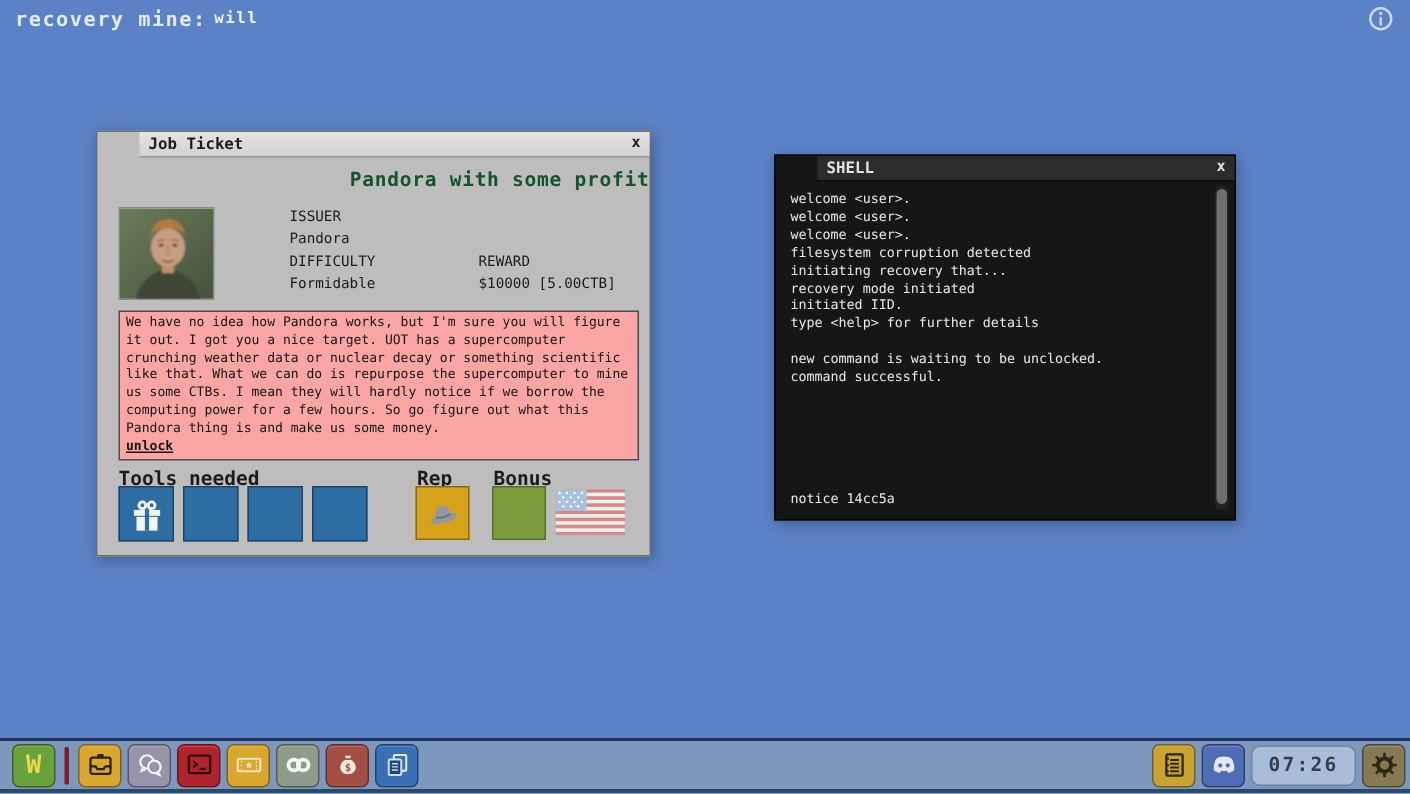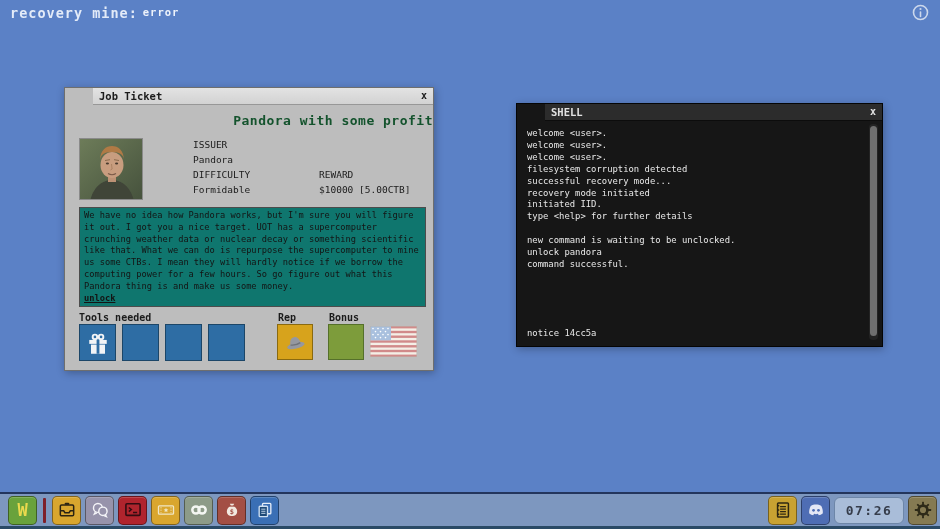--- a/index.html
+++ b/index.html
@@ -18,31 +18,31 @@
   .window { position:absolute; box-shadow:1px 2px 8px rgba(0,0,0,.28);padding-left:28px; }
   .titlebar { height:17px; display:flex; align-items:center; padding:0 6px; font-size:10.5px; font-weight:bold; }
   .titlebar .close { margin-left:auto; font-size:10px; font-weight:bold; line-height:10px; cursor:pointer; }
 
   
   #job-ticket { left:64px; top:87px; width:370px; height:284px; background:#bdbdbd; border:1px solid #6e6e6e; }
   #job-ticket .titlebar { background:linear-gradient(#e3e3e3,#d2d2d2); border-bottom:1px solid #979797; color:#1c1c1c; }
   .jt-heading { position:absolute; left:0; top:25px; width:100%; text-align:right; font-size:13px; font-weight:bold; color:#14532d; letter-spacing:.5px; }
   .jt-photo { position:absolute; left:14px; top:50px; width:64px; height:62px; border:1px solid #8a8a8a; overflow:hidden; }
   .jt-field { position:absolute; font-size:9.5px; color:#1b1b1b; line-height:10px;margin-left:40px; }
-  .jt-desc { position:absolute; left:14px; top:119px; width:347px; height:100px; background:#0f766e; border:1px solid #4c4c4c; padding:2px 4px; font-size:8.7px; line-height:11.8px; color:#141414; }
+  .jt-desc { position:absolute; left:14px; top:119px; width:347px; height:100px; background:#fca5a5; border:1px solid #4c4c4c; padding:2px 4px; font-size:8.7px; line-height:11.8px; color:#141414; }
   .jt-desc .unlock { font-weight:bold; text-decoration:underline; cursor:pointer; display:inline-block; }
-  .jt-label { position:absolute; font-size:10px; font-weight:600; color:#1b1b1b; }
+  .jt-label { position:absolute; font-size:13px; font-weight:600; color:#1b1b1b; }
   .slot { position:absolute; width:37px; height:37px; background:#2e6da4; border:1px solid #1c4668; display:flex; align-items:center; justify-content:center; cursor:pointer; }
   .slot-sm { position:absolute; width:36px; height:36px; display:flex; align-items:center; justify-content:center; }
   .rep-slot { background:#d7a31c; border:1px solid #8a6a10; }
   .bonus-slot { background:#7d9c3b; border:1px solid #55702a; }
   .flag { position:absolute; left:305px; top:238px; width:47px; height:31px; }
 
   
-  #shell { left:516px; top:103px; width:367px; height:244px; background:#161616; border:1px solid #050505; }
+  #shell { left:516px; top:103px; width:308px; height:244px; background:#161616; border:1px solid #050505; }
   #shell .titlebar { background:#2c2c2c; border-bottom:1px solid #0c0c0c; color:#e2e2e2; }
   .shell-body { position:absolute; left:0; top:17px; right:0; bottom:0; cursor:text; }
   .shell-lines { padding:7px 22px 0 10px; }
   .shell-line { font-size:8.9px; line-height:11.9px; color:#e8e8e8; min-height:11.9px; white-space:pre; }
   .shell-prompt { position:absolute; left:10px; bottom:8px; font-size:8.9px; color:#e8e8e8; cursor:text; }
   .shell-scroll { position:absolute; right:4px; top:3px; bottom:6px; width:9px; background:#232323; border-radius:4px; cursor:pointer; }
   .shell-thumb { position:absolute; left:1px; right:1px; top:2px; bottom:4px; background:#6f6f6f; border-radius:4px; cursor:grab; }
 
   
   #taskbar { position:absolute; left:0; right:0; bottom:0; height:37px; background:#7d97bf;
@@ -67,21 +67,21 @@
   .tb-clock { width:70px; height:27px; border-radius:6px; background:#a9bdd9; border:1px solid #6d86a8;
     display:flex; align-items:center; justify-content:center; font-size:13px; font-weight:bold;
     color:#363d4b; letter-spacing:1.5px; }
 </style>
 </head>
 <body>
 
 <div id="desktop">
 
   <div class="status">
-    <span>recovery mine:</span><span class="val">error</span>
+    <span>recovery mine:</span><span class="val">will</span>
   </div>
   <div class="info-btn">
     <svg width="17" height="17" viewBox="0 0 17 17">
       <circle cx="8.5" cy="8.5" r="7" fill="none" stroke="#ccd8ec" stroke-width="1.6"></circle>
       <circle cx="8.5" cy="5" r="1.1" fill="#ccd8ec"></circle>
       <rect x="7.7" y="7.2" width="1.6" height="6" rx=".8" fill="#ccd8ec"></rect>
     </svg>
   </div>
 
   <div class="window" id="job-ticket">
@@ -197,27 +197,26 @@
     <div class="titlebar">
       <span>SHELL</span>
       <span class="close">x</span>
     </div>
     <div class="shell-body">
       <div class="shell-lines">
         <div class="shell-line">welcome &lt;user&gt;.</div>
         <div class="shell-line">welcome &lt;user&gt;.</div>
         <div class="shell-line">welcome &lt;user&gt;.</div>
         <div class="shell-line">filesystem corruption detected</div>
-        <div class="shell-line">successful recovery mode...</div>
+        <div class="shell-line">initiating recovery that...</div>
         <div class="shell-line">recovery mode initiated</div>
         <div class="shell-line">initiated IID.</div>
         <div class="shell-line">type &lt;help&gt; for further details</div>
         <div class="shell-line"></div>
         <div class="shell-line">new command is waiting to be unclocked.</div>
-        <div class="shell-line">unlock pandora</div>
         <div class="shell-line">command successful.</div>
       </div>
       <div class="shell-prompt">notice 14cc5a</div>
       <div class="shell-scroll">
         <div class="shell-thumb"></div>
       </div>
     </div>
   </div>
 
   <div id="taskbar">

